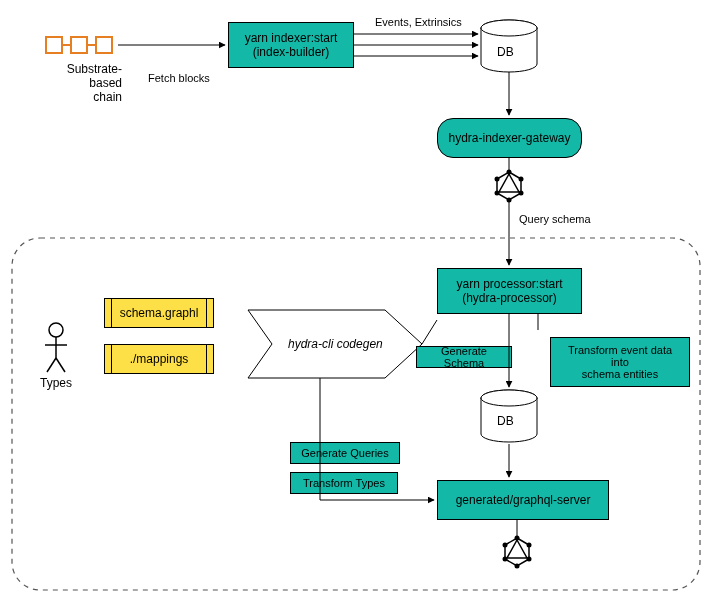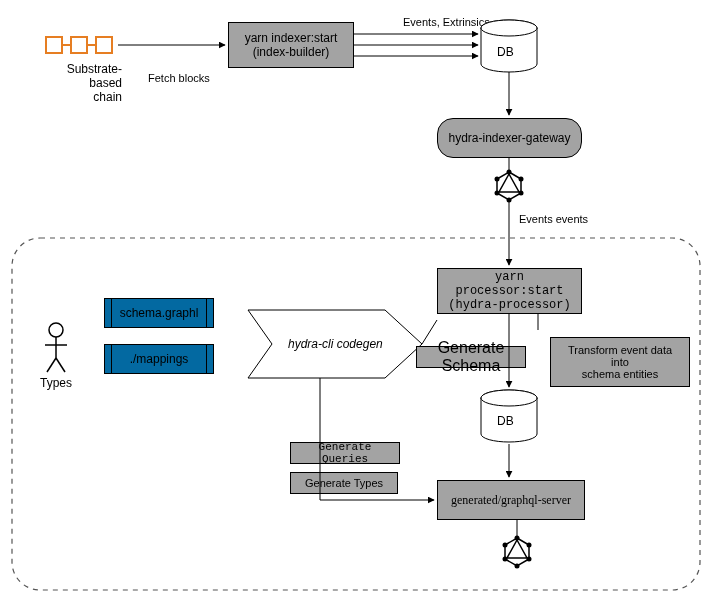--- a/index.html
+++ b/index.html
@@ -1,23 +1,23 @@
 <!DOCTYPE html>
 <html><head>
 <meta charset="utf-8">
 <style>
   * { box-sizing: border-box; margin: 0; padding: 0; }
   body { width: 713px; height: 599px; position: relative; font-family: Arial, sans-serif; font-size: 12px; background: #fff; }
-  .box { position: absolute; border: 1px solid #000; background: #a3a3a3; display: flex; align-items: center; justify-content: center; text-align: center; padding: 4px; }
+  .box { position: absolute; border: 1px solid #000; background: #14b8a6; display: flex; align-items: center; justify-content: center; text-align: center; padding: 4px; }
   .label { position: absolute; text-align: right; font-size: 12px; }
   .small-label { position: absolute; font-size: 11px; text-align: center; }
   svg.overlay { position: absolute; top: 0; left: 0; width: 713px; height: 599px; pointer-events: none; }
   .chain-icon { position: absolute; }
   .chain-box { width: 18px; height: 18px; border: 2px solid #e67e22; background: #fff; display: inline-block; margin: 0; }
-  .file-card { position: absolute; border: 1px solid #000; background: #0369a1; display: flex; align-items: center; justify-content: center; }
+  .file-card { position: absolute; border: 1px solid #000; background: #fde047; display: flex; align-items: center; justify-content: center; }
   .file-card::before, .file-card::after { content:""; position:absolute; top:0; bottom:0; width:1px; background:#000; }
   .file-card::before { left: 6px; }
   .file-card::after { right: 6px; }
 </style>
 </head>
 <body>
 
 <svg class="overlay">
   <rect x="12" y="238" width="688" height="352" rx="28" ry="28" fill="none" stroke="#555" stroke-width="1.2" stroke-dasharray="5,5"></rect>
 </svg>
@@ -31,21 +31,21 @@
 </div>
 <div class="label" style="left:42px; top:62px; width:80px; white-space:pre-line;">Substrate-
 based
 chain</div>
 
 <div class="small-label" style="left:148px; top:49px;margin-top:23px;">Fetch blocks</div>
 
 <div class="box" style="left:228px; top:22px; width:126px; height:46px; white-space:pre-line;">yarn indexer:start
 (index-builder)</div>
 
-<div class="small-label" style="left:375px; top:16px;margin-left:28px;">Events, Extrinsics</div>
+<div class="small-label" style="left:375px; top:16px;">Events, Extrinsics</div>
 
 <svg class="overlay">
   <ellipse cx="509" cy="28" rx="28" ry="8" fill="#fff" stroke="#000"></ellipse>
   <path d="M 481 28 L 481 64 A 28 8 0 0 0 537 64 L 537 28" fill="#fff" stroke="#000"></path>
   <ellipse cx="509" cy="28" rx="28" ry="8" fill="#fff" stroke="#000"></ellipse>
 </svg>
 <div class="label" style="left:497px; top:45px;">DB</div>
 
 <div class="box" style="left:437px; top:118px; width:145px; height:40px;border-radius:16px;">hydra-indexer-gateway</div>
 
@@ -55,23 +55,23 @@
     <polygon points="0,-12 10,6 -10,6" fill="none" stroke="#000" stroke-width="1.5"></polygon>
     <circle cx="0" cy="-14" r="2.5" fill="#000"></circle>
       <circle cx="12" cy="-7" r="2.5" fill="#000"></circle>
       <circle cx="12" cy="7" r="2.5" fill="#000"></circle>
     <circle cx="0" cy="14" r="2.5" fill="#000"></circle>
       <circle cx="-12" cy="7" r="2.5" fill="#000"></circle>
       <circle cx="-12" cy="-7" r="2.5" fill="#000"></circle>
   </g>
 </svg>
 
-<div class="small-label" style="left:519px; top:213px;">Events events</div>
+<div class="small-label" style="left:519px; top:213px;">Query schema</div>
 
-<div class="box" style="left:437px; top:268px; width:145px; height:46px; white-space:pre-line;font-family:Liberation Mono, monospace;">yarn processor:start
+<div class="box" style="left:437px; top:268px; width:145px; height:46px; white-space:pre-line;">yarn processor:start
 (hydra-processor)</div>
 
 <div class="box" style="left:550px; top:330px; width:140px; height:50px; white-space:pre-line; font-size:11px;margin-top:7px;">Transform event data
 into
 schema entities</div>
 
 <svg class="overlay">
   <g transform="translate(56,350)">
     <circle cx="0" cy="-20" r="7" fill="none" stroke="#000" stroke-width="1.5"></circle>
     <line x1="0" y1="-13" x2="0" y2="8" stroke="#000" stroke-width="1.5"></line>
@@ -88,34 +88,34 @@
 
 <div class="file-card" style="left:104px; top:344px; width:110px; height:30px;">
   <span>./mappings</span>
 </div>
 
 <svg class="overlay">
   <polygon points="248,310 385,310 422,344 385,378 248,378 272,344" fill="#fff" stroke="#000" stroke-width="1"></polygon>
 </svg>
 <div class="label" style="left:288px; top:337px;font-style:italic;">hydra-cli codegen</div>
 
-<div class="box" style="left:416px; top:346px; width:110px; height:22px; font-size:16px;">Generate Schema</div>
+<div class="box" style="left:416px; top:346px; width:96px; height:22px; font-size:11px;">Generate Schema</div>
 
-<div class="box" style="left:290px; top:442px; width:110px; height:22px; font-size:11px;font-family:Liberation Mono, monospace;">Generate Queries</div>
+<div class="box" style="left:290px; top:442px; width:110px; height:22px; font-size:11px;">Generate Queries</div>
 
-<div class="box" style="left:290px; top:472px; width:108px; height:22px; font-size:11px;">Generate Types</div>
+<div class="box" style="left:290px; top:472px; width:108px; height:22px; font-size:11px;">Transform Types</div>
 
 <svg class="overlay">
   <ellipse cx="509" cy="398" rx="28" ry="8" fill="#fff" stroke="#000"></ellipse>
   <path d="M 481 398 L 481 434 A 28 8 0 0 0 537 434 L 537 398" fill="#fff" stroke="#000"></path>
   <ellipse cx="509" cy="398" rx="28" ry="8" fill="#fff" stroke="#000"></ellipse>
 </svg>
 <div class="label" style="left:497px; top:414px;">DB</div>
 
-<div class="box" style="left:437px; top:480px; width:148px; height:40px;font-family:Liberation Serif, serif;">generated/graphql-server</div>
+<div class="box" style="left:437px; top:480px; width:172px; height:40px;">generated/graphql-server</div>
 
 <svg class="overlay">
   <g transform="translate(517,552)">
     <polygon points="0,-14 12,-7 12,7 0,14 -12,7 -12,-7" fill="none" stroke="#000" stroke-width="1.5"></polygon>
     <polygon points="0,-12 10,6 -10,6" fill="none" stroke="#000" stroke-width="1.5"></polygon>
     <circle cx="0" cy="-14" r="2.5" fill="#000"></circle>
       <circle cx="12" cy="-7" r="2.5" fill="#000"></circle>
       <circle cx="12" cy="7" r="2.5" fill="#000"></circle>
     <circle cx="0" cy="14" r="2.5" fill="#000"></circle>
       <circle cx="-12" cy="7" r="2.5" fill="#000"></circle>

